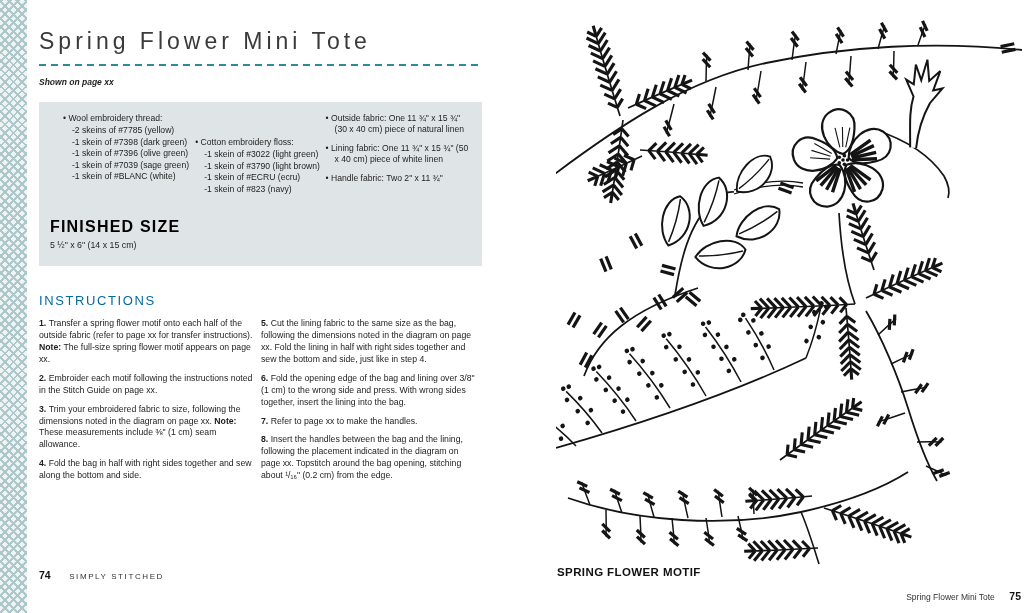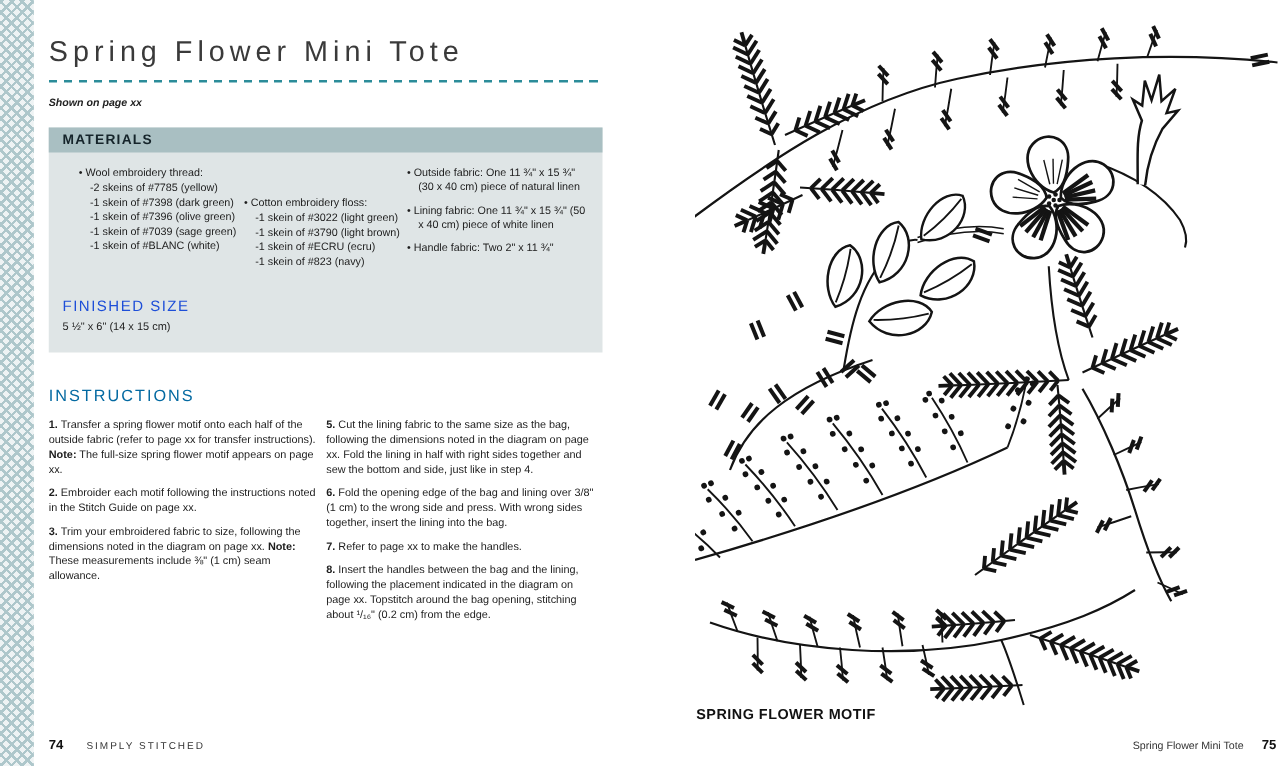--- a/index.html
+++ b/index.html
@@ -32,28 +32,28 @@
   }
   .mat-cols{display:flex;padding:11px 11px 0 24px;font-size:8.6px;line-height:1.33;}
   .mat-col{box-sizing:border-box;}
   .mat-col:nth-child(1){width:140px;}
   .mat-col:nth-child(2){width:138px;margin-top:24px;}
   .mat-col:nth-child(3){width:154px;}
   .mat-lead{padding-left:9px;text-indent:-9px;margin-bottom:1px;}
   .mat-item{margin-bottom:7px;}
   .mat-sub{padding-left:9px;}
   .finished{padding:16px 11px 0 11px;}
-  .finished-h{font-size:12px;font-weight:normal;letter-spacing:1.2px;color:#1d4ed8;margin-bottom:4px;}
+  .finished-h{font-size:16px;font-weight:bold;letter-spacing:1.2px;color:#000000;margin-bottom:4px;}
   .finished-v{font-size:8.8px;}
   .instructions{margin-top:27px;}
   .instr-h{font-size:13px;font-weight:normal;letter-spacing:1.6px;color:#0369a1;margin-bottom:10px;}
   .instr-cols{display:flex;gap:8px;}
   .instr-col{width:214px;font-size:8.7px;line-height:1.37;}
   .step{margin:0 0 7px 0;}
-  .footer-left{position:absolute;left:39px;top:586px;white-space:nowrap;}
+  .footer-left{position:absolute;left:39px;top:565px;white-space:nowrap;}
   .pg-num{font-size:10.5px;font-weight:bold;color:#111;}
   .book-title{font-size:8px;letter-spacing:1.6px;color:#333;margin-left:14px;}
   .footer-right{position:absolute;right:3px;top:586px;white-space:nowrap;text-align:left;}
   .chap-title{font-size:8.5px;color:#333;}
   .footer-right .pg-num{margin-left:10px;}
   .motif-wrap{position:absolute;left:556px;top:8px;width:468px;height:562px;}
   .motif-label{
     position:absolute;left:557px;top:566px;font-size:11.5px;font-weight:bold;
     letter-spacing:0.4px;color:#111;background:rgba(255,255,255,0.85);padding-right:6px;
   }
@@ -62,21 +62,20 @@
 <body>
 
 <div class="lattice"></div>
 
 <div class="left-page">
   <div class="title">Spring Flower Mini Tote</div>
   <div class="dash-rule"></div>
   <div class="shown">Shown on page xx</div>
 
   <div class="panel">
-    <div class="panel-bar">MATERIALS</div>
     <div class="mat-cols">
         <div class="mat-col">
           <div class="mat-item">
             <div class="mat-lead">• Wool embroidery thread:</div>
             <div class="mat-sub">-2 skeins of #7785 (yellow)</div>
             <div class="mat-sub">-1 skein of #7398 (dark green)</div>
             <div class="mat-sub">-1 skein of #7396 (olive green)</div>
             <div class="mat-sub">-1 skein of #7039 (sage green)</div>
             <div class="mat-sub">-1 skein of #BLANC (white)</div>
           </div>
@@ -108,20 +107,21 @@
     </div>
   </div>
 
   <div class="instructions">
     <div class="instr-h">INSTRUCTIONS</div>
     <div class="instr-cols">
       <div class="instr-col">
           <p class="step"><b>1. </b>Transfer a spring flower motif onto each half of the outside fabric (refer to page xx for transfer instructions). <b>Note:</b> The full-size spring flower motif appears on page xx.</p>
           <p class="step"><b>2. </b>Embroider each motif following the instructions noted in the Stitch Guide on page xx.</p>
           <p class="step"><b>3. </b>Trim your embroidered fabric to size, following the dimensions noted in the diagram on page xx. <b>Note:</b> These measurements include ⅜" (1 cm) seam allowance.</p>
+          <p class="step"><b>4. </b>Fold the bag in half with right sides together and sew along the bottom and side.</p>
         </div>
       <div class="instr-col">
           <p class="step"><b>5. </b>Cut the lining fabric to the same size as the bag, following the dimensions noted in the diagram on page xx. Fold the lining in half with right sides together and sew the bottom and side, just like in step 4.</p>
           <p class="step"><b>6. </b>Fold the opening edge of the bag and lining over 3/8" (1 cm) to the wrong side and press. With wrong sides together, insert the lining into the bag.</p>
           <p class="step"><b>7. </b>Refer to page xx to make the handles.</p>
           <p class="step"><b>8. </b>Insert the handles between the bag and the lining, following the placement indicated in the diagram on page xx. Topstitch around the bag opening, stitching about ¹/₁₆" (0.2 cm) from the edge.</p>
         </div>
     </div>
   </div>
 </div>

